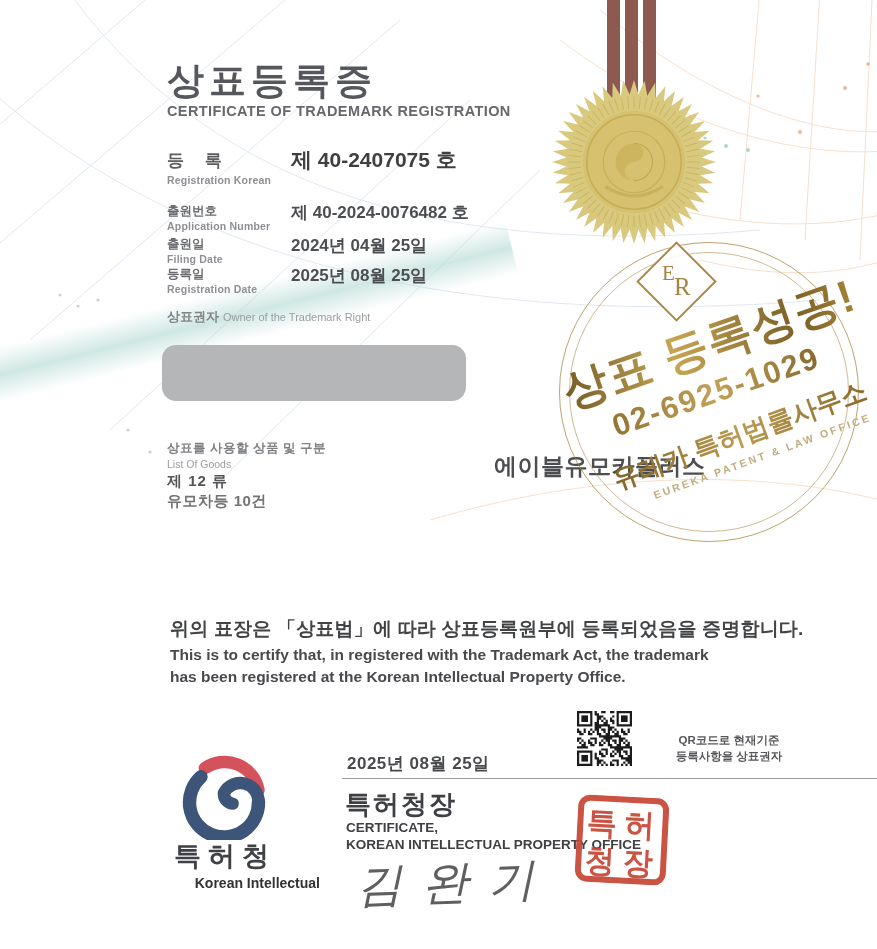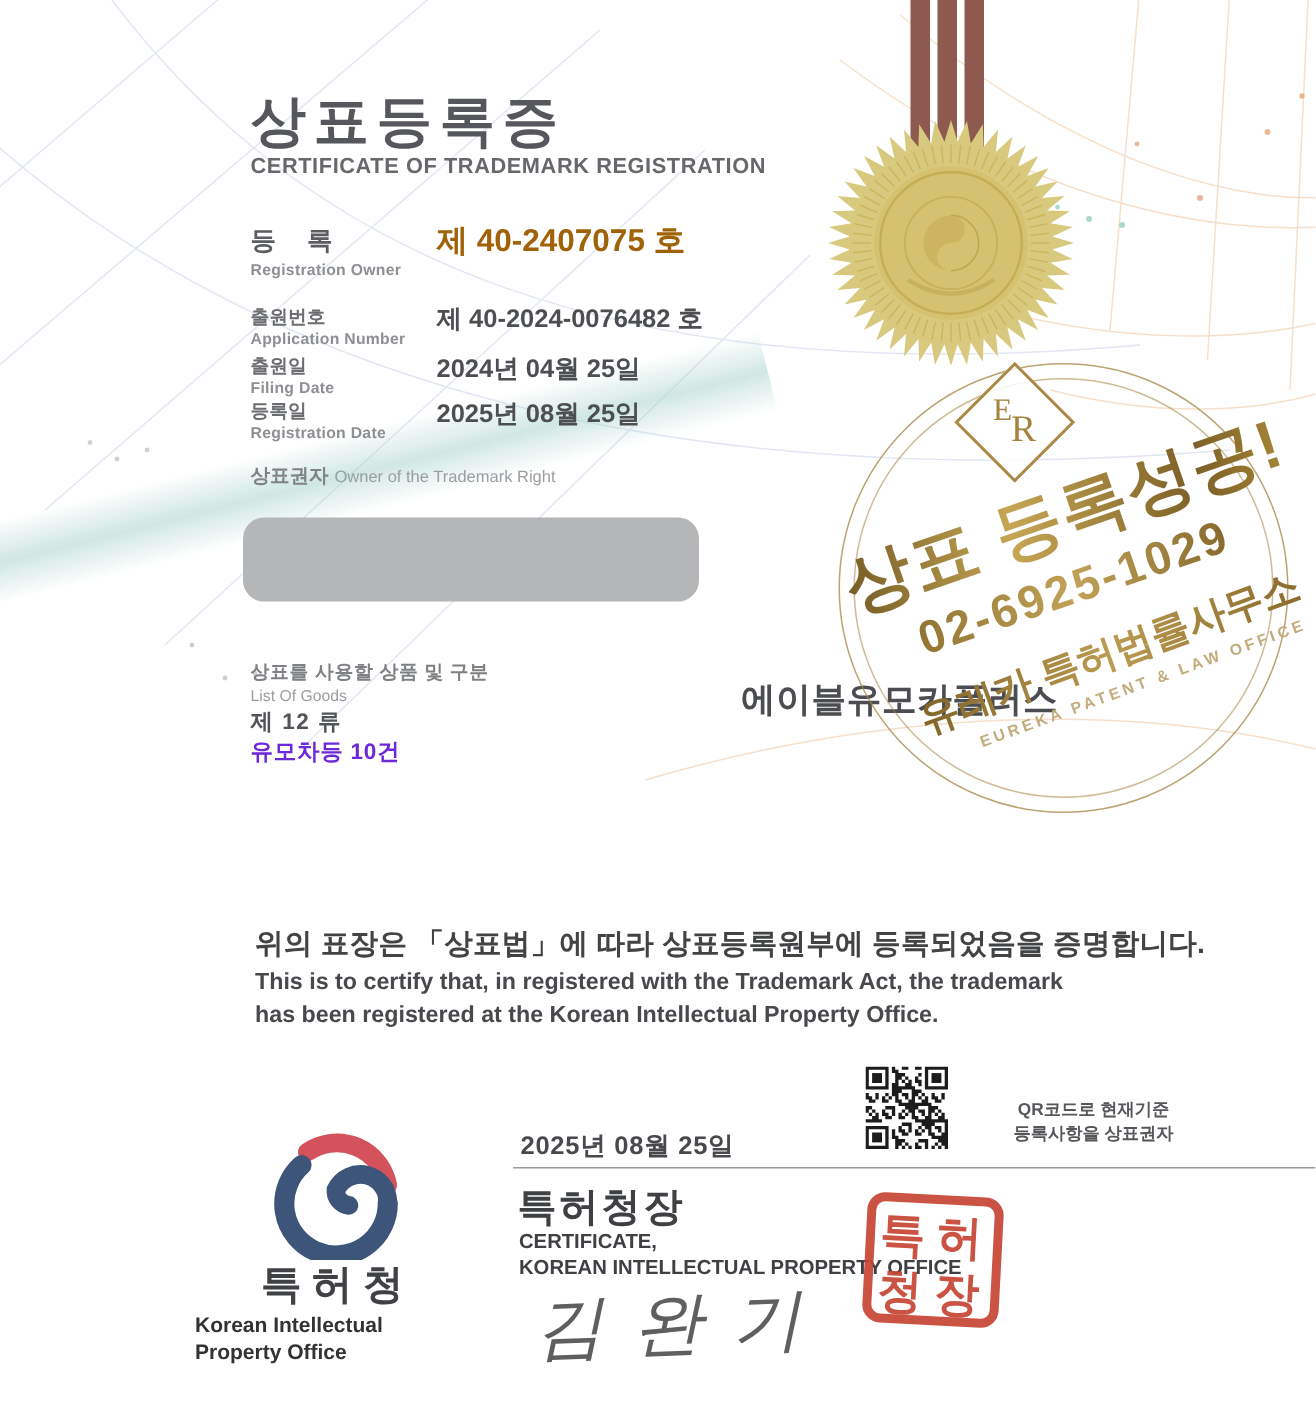--- a/index.html
+++ b/index.html
@@ -19,32 +19,32 @@
   
   .ribbon-stripe{top:0;width:13px;height:118px;background:#8e5a50;z-index:1;}
   
   #gold-seal{left:552px;top:80px;width:164px;height:164px;z-index:2;}
   
   .title-ko{left:167px;top:56px;font-size:37px;font-weight:700;letter-spacing:5px;color:#55575c;z-index:3;}
   .title-en{left:167px;top:103px;font-size:14.5px;font-weight:700;letter-spacing:.4px;color:#66686c;z-index:3;}
   
   .lbl-big{left:167px;top:149px;font-size:17px;font-weight:700;letter-spacing:8px;color:#5b5d60;z-index:3;}
   .lbl-en{font-size:10.5px;font-weight:600;color:#8d8f93;letter-spacing:.2px;z-index:3;}
-  .val-big{left:291px;top:146px;font-size:21px;font-weight:700;color:#a16207;z-index:3;}
+  .val-big{left:291px;top:146px;font-size:21px;font-weight:700;color:#404040;z-index:3;}
   .lbl-sm{font-size:12.5px;font-weight:700;color:#6b6d71;z-index:3;}
   .val-sm{left:291px;font-size:17px;font-weight:700;color:#4c4e52;z-index:3;}
   
   .owner-row{left:167px;top:308px;z-index:3;font-size:13px;font-weight:600;color:#808285;text-align:center;}
   .owner-row .en{font-size:11px;font-weight:400;color:#9b9da1;margin-left:4px;}
   #owner-box{left:162px;top:345px;width:304px;height:56px;border-radius:14px;background:#b5b6b7;z-index:3;}
   
   .goods-lbl{left:167px;top:440px;font-size:12.5px;font-weight:600;color:#7e8083;letter-spacing:.5px;z-index:3;}
   .goods-en{left:167px;top:458px;font-size:10.5px;color:#9b9da1;z-index:3;}
   .goods-class{left:167px;top:472px;font-size:15px;font-weight:700;color:#525457;letter-spacing:1px;z-index:3;}
-  .goods-items{left:167px;top:492px;font-size:15px;font-weight:700;color:#6d28d9;letter-spacing:.5px;z-index:3;}
+  .goods-items{left:167px;top:492px;font-size:15px;font-weight:700;color:#737373;letter-spacing:.5px;z-index:3;}
   
   .tm-name{left:494px;top:451px;font-size:23px;font-weight:600;color:#4b4d50;letter-spacing:.5px;z-index:3;}
   
   #stamp{left:559px;top:242px;width:300px;height:300px;z-index:4;}
   .stamp-circle{position:absolute;border-radius:50%;border:1.5px solid rgba(164,132,66,.75);}
   .c-outer{left:0;top:0;right:0;bottom:0;}
   .c-inner{left:10px;top:10px;right:10px;bottom:10px;border-color:rgba(164,132,66,.55);}
   .er-diamond{position:absolute;left:89px;top:11px;width:53px;height:53px;
     transform:rotate(45deg);border:2px solid #ab8a48;background:rgba(255,255,255,.85);}
   .er-inner{position:absolute;left:0;top:0;width:53px;height:53px;transform:rotate(-45deg);
@@ -75,21 +75,21 @@
   .rule{left:342px;top:778px;width:535px;height:0;border-top:1.5px solid #9a9c9e;z-index:3;}
   .comm-ko{left:345px;top:787px;font-size:26px;font-weight:800;color:#3e4043;letter-spacing:2px;z-index:3;}
   .comm-en1{left:346px;top:820px;font-size:13.5px;font-weight:700;color:#3e4043;z-index:3;}
   .comm-en2{left:346px;top:837px;font-size:13.5px;font-weight:700;color:#3e4043;z-index:3;}
   #red-seal{left:576px;top:796px;width:92px;height:88px;transform:rotate(3deg);z-index:4;opacity:.92;}
   .signature{left:356px;top:852px;font-size:46px;font-family:"Liberation Serif","DejaVu Serif",serif;
     font-style:italic;color:#5f5f61;letter-spacing:20px;transform:rotate(-2deg);z-index:3;}
   
   #kipo-swirl{left:176px;top:748px;width:96px;height:92px;z-index:3;}
   .kipo-ko{left:130px;top:838px;width:190px;text-align:center;font-size:27px;font-weight:700;color:#3f4144;letter-spacing:7px;z-index:3;}
-  .kipo-en{left:130px;top:874px;width:190px;text-align:left;font-size:14px;font-weight:700;color:#303234;line-height:1.3;z-index:3;}
+  .kipo-en{left:130px;top:874px;width:190px;text-align:right;font-size:14px;font-weight:700;color:#303234;line-height:1.3;z-index:3;}
 </style>
 </head>
 <body>
 
 <div class="abs" id="cert-top">
 
   <svg class="abs" id="guilloche" viewBox="0 0 877 560">
     <g stroke="#c9d3e8" stroke-width="1" fill="none" opacity="0.55">
       <path d="M-20,260 L320,-30"></path>
         <path d="M30,340 L400,20"></path>
@@ -144,21 +144,21 @@
     <circle cx="80" cy="80" r="30" fill="none" stroke="#c3ab52" stroke-width="1.2" opacity="0.8"></circle>
     <path d="M80,62 a18,18 0 1 0 0,36 a9,9 0 0 1 0,-18 a9,9 0 0 0 0,-18z" fill="#cbb45c" opacity="0.9"></path>
     <path d="M80,62 a18,18 0 0 1 0,36" fill="none" stroke="#bda74e" stroke-width="1"></path>
     <path d="M52,104 q28,18 56,0" fill="none" stroke="#bda74e" stroke-width="3" opacity="0.6"></path>
   </svg>
 
   <div class="abs title-ko">상표등록증</div>
   <div class="abs title-en">CERTIFICATE OF TRADEMARK REGISTRATION</div>
 
   <div class="abs lbl-big">등 록</div>
-  <div class="abs lbl-en" style="left:167px;top:174px">Registration Owner</div>
+  <div class="abs lbl-en" style="left:167px;top:174px">Registration Korean</div>
   <div class="abs val-big">제 40-2407075 호</div>
 
   <div class="abs lbl-sm" style="left:167px;top:203px">출원번호</div>
   <div class="abs lbl-en" style="left:167px;top:220px">Application Number</div>
   <div class="abs val-sm" style="top:201px">제 40-2024-0076482 호</div>
 
   <div class="abs lbl-sm" style="left:167px;top:236px">출원일</div>
   <div class="abs lbl-en" style="left:167px;top:253px">Filing Date</div>
   <div class="abs val-sm" style="top:234px">2024년 04월 25일</div>
 
@@ -237,15 +237,14 @@
   <div class="abs signature">김완기</div>
 
   <svg class="abs" id="kipo-swirl" viewBox="0 0 100 96">
     <path d="M30,21 A36,36 0 0 1 86,44" fill="none" stroke="#d4525c" stroke-width="13" stroke-linecap="round"></path>
     <path d="M26,30 A36,36 0 1 0 86,56" fill="none" stroke="#3c5579" stroke-width="14" stroke-linecap="round"></path>
     <path d="M86,56 A19,19 0 0 0 50,47 A10,10 0 0 0 59,58" fill="none" stroke="#3c5579" stroke-width="13" stroke-linecap="round"></path>
   </svg>
   <div class="abs kipo-ko">특허청</div>
   <div class="abs kipo-en">
     <div>Korean Intellectual</div>
-    <div>Property Office</div>
   </div>
 </div>
 
 </body></html>

